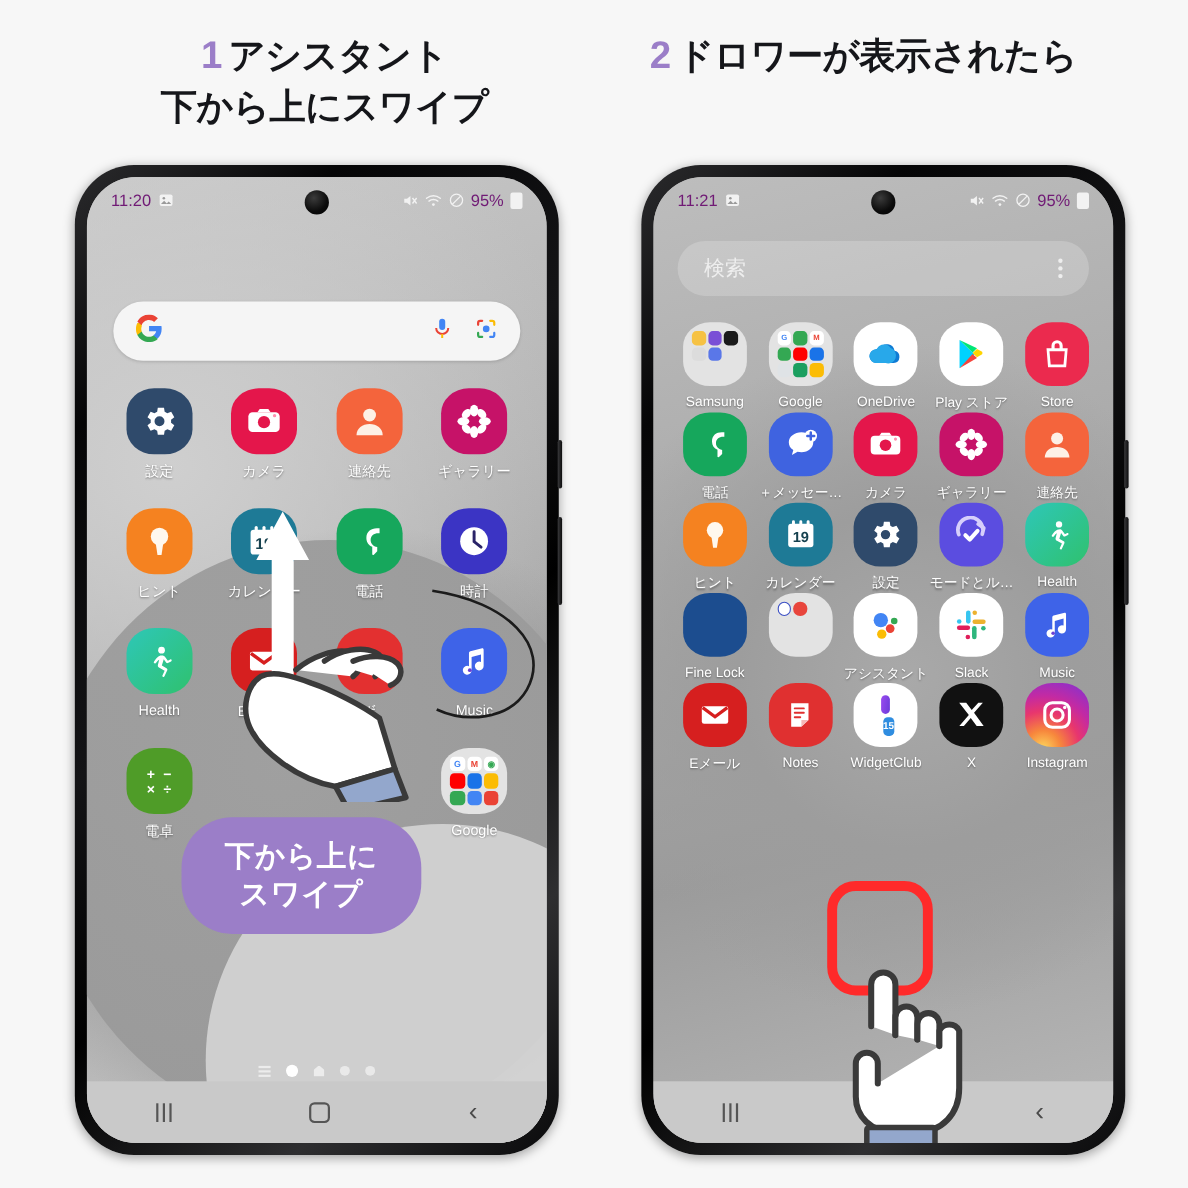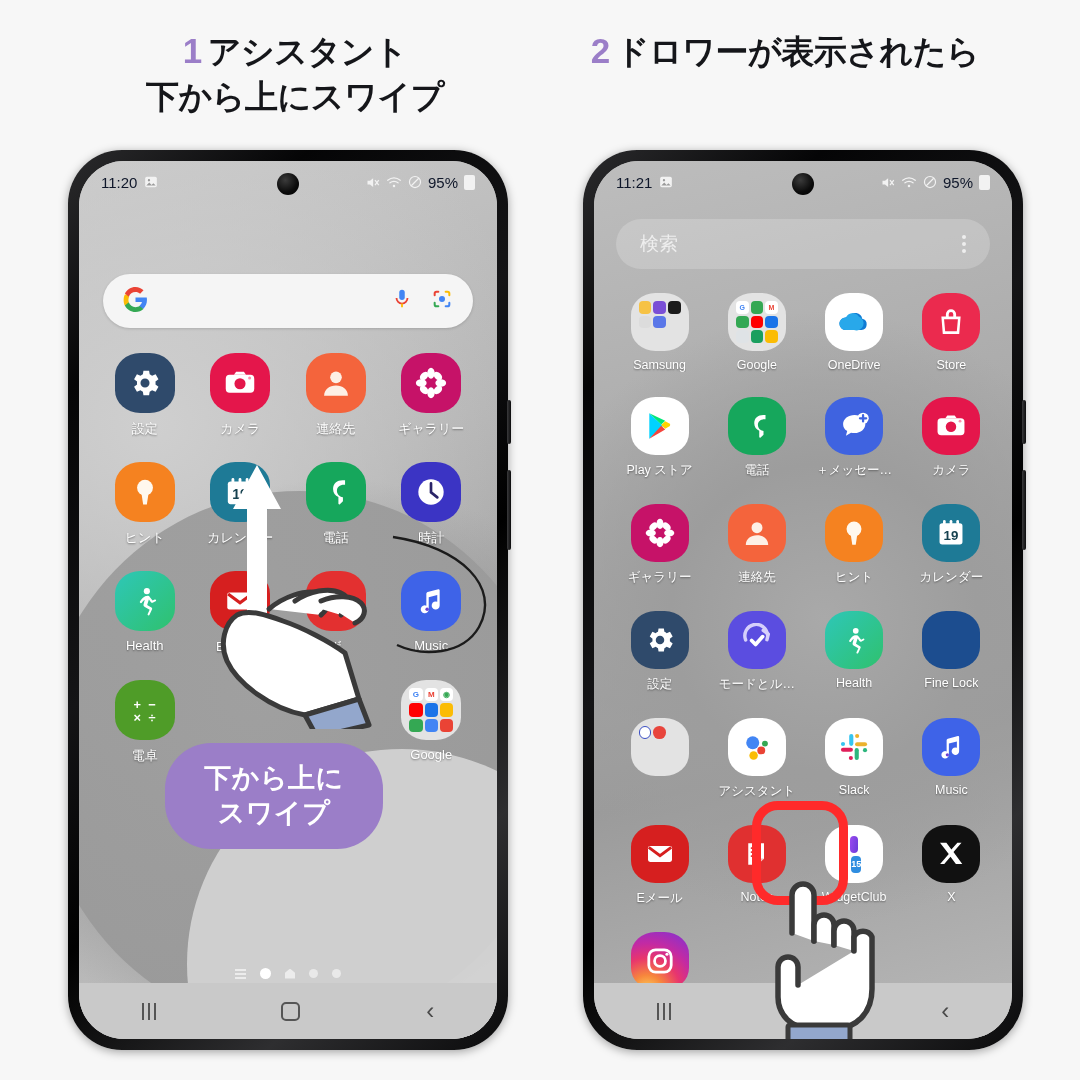--- a/index.html
+++ b/index.html
@@ -69,21 +69,21 @@
   .wall .sheen {
     position: absolute; right: -120px; bottom: -140px;
     width: 430px; height: 430px; border-radius: 50%;
     background: #d8d8d8; opacity: .85;
   }
 
   
   .statusbar {
     position: absolute; top: 0; left: 0; right: 0; height: 42px;
     display: flex; align-items: center; padding: 0 22px;
-    color: #0f172a; font-size: 15px; font-weight: 500;
+    color: #701a75; font-size: 15px; font-weight: 500;
     z-index: 6;
   }
   .sb-left { display: flex; align-items: center; gap: 7px; }
   .sb-right { margin-left: auto; display: flex; align-items: center; gap: 6px; }
   .sb-ico { display: inline-flex; align-items: center; }
   .punch {
     position: absolute; left: 50%; top: 12px; transform: translateX(-50%);
     width: 22px; height: 22px; border-radius: 50%;
     background: radial-gradient(circle at 38% 32%, #3b3b3b 0%, #0b0b0b 60%, #000 100%);
     z-index: 7;
@@ -111,21 +111,21 @@
   .kebab i { width: 4px; height: 4px; border-radius: 50%; background: #eee; display: block; }
 
   
   .grid { position: absolute; z-index: 3; display: grid; }
   .grid.home {
     top: 192px; left: 18px; right: 18px;
     grid-template-columns: repeat(4,1fr); row-gap: 24px;
   }
   .grid.drawer {
     top: 132px; left: 17px; right: 12px;
-    grid-template-columns: repeat(4,1fr); row-gap: 25px;
+    grid-template-columns: repeat(5,1fr); 
   }
   .app { display: flex; flex-direction: column; align-items: center; gap: 7px; }
   .app .lbl {
     color: #fff; font-size: 13px; font-weight: 500;
     text-shadow: 0 1px 2px rgba(0,0,0,.45);
     max-width: 84px; white-space: nowrap; overflow: hidden; text-overflow: ellipsis;
     text-align: center;
   }
   .grid.drawer .app .lbl { font-size: 12.5px; max-width: 80px; }
   .ic {
@@ -584,39 +584,39 @@
           <div class="ic" style="background:#fff">
             <svg width="38" height="38" viewBox="0 0 24 24">
                 <path fill="#0f7bd4" d="M8.8 8.4a4.6 4.6 0 018.4 1.6 3.6 3.6 0 01-.5 7.1H7a4 4 0 01-.4-8 4.6 4.6 0 012.2-.7z"></path>
                 <path fill="#28a8ea" d="M6.6 17.1A4 4 0 017 9.1a4.6 4.6 0 014.2-2.6 4.6 4.6 0 013.8 2A3.9 3.9 0 0112 17.1z"></path>
               </svg>
           </div>
           <div class="lbl">OneDrive</div>
         </div>
 
         <div class="app">
-          <div class="ic" style="background:#eb2a4e">
-            <svg width="34" height="34" viewBox="0 0 24 24">
-                <path fill="#fff" d="M5.2 8.2h13.6l-1 12.2H6.2zM12 3a3.6 3.6 0 013.6 3.6v1.6h-2V6.6a1.6 1.6 0 00-3.2 0v1.6h-2V6.6A3.6 3.6 0 0112 3z"></path>
-                <path fill="#eb2a4e" d="M7.1 10.1h9.8l-.8 8.5H7.9z"></path>
-              </svg>
-          </div>
-          <div class="lbl">Store</div>
-        </div>
-
-        <div class="app">
           <div class="ic" style="background:#fff">
             <svg width="32" height="32" viewBox="0 0 24 24">
               <path fill="#00d2ff" d="M4 2.4v19.2l10.2-9.6z"></path>
               <path fill="#ffd400" d="M19.4 10.4l-3.5-2-3 2.8 3 2.8 3.5-2a1.6 1.6 0 000-1.6z"></path>
               <path fill="#f5453d" d="M4 21.6l11.9-7-3-2.8z"></path>
               <path fill="#00e676" d="M4 2.4l8.9 8.4 3-2.8z"></path>
             </svg>
           </div>
           <div class="lbl">Play ストア</div>
+        </div>
+
+        <div class="app">
+          <div class="ic" style="background:#eb2a4e">
+            <svg width="34" height="34" viewBox="0 0 24 24">
+                <path fill="#fff" d="M5.2 8.2h13.6l-1 12.2H6.2zM12 3a3.6 3.6 0 013.6 3.6v1.6h-2V6.6a1.6 1.6 0 00-3.2 0v1.6h-2V6.6A3.6 3.6 0 0112 3z"></path>
+                <path fill="#eb2a4e" d="M7.1 10.1h9.8l-.8 8.5H7.9z"></path>
+              </svg>
+          </div>
+          <div class="lbl">Store</div>
         </div>
 
         <div class="app">
           <div class="ic" style="background:#16a75c">
             <svg width="30" height="30" viewBox="0 0 24 24">
                 <path fill="#fff" d="M17 3.2c-4.2 0-7.2 2.4-7.2 6.6 0 3 1.6 5 4 6v4.9c0 .6.7.9 1.1.5l2.3-2.3V16c-2.8-.6-4.5-2.5-4.5-4.9 0-2.8 2.1-4.6 5.3-4.6h.8V3.2z"></path>
               </svg>
           </div>
           <div class="lbl">電話</div>
         </div>

